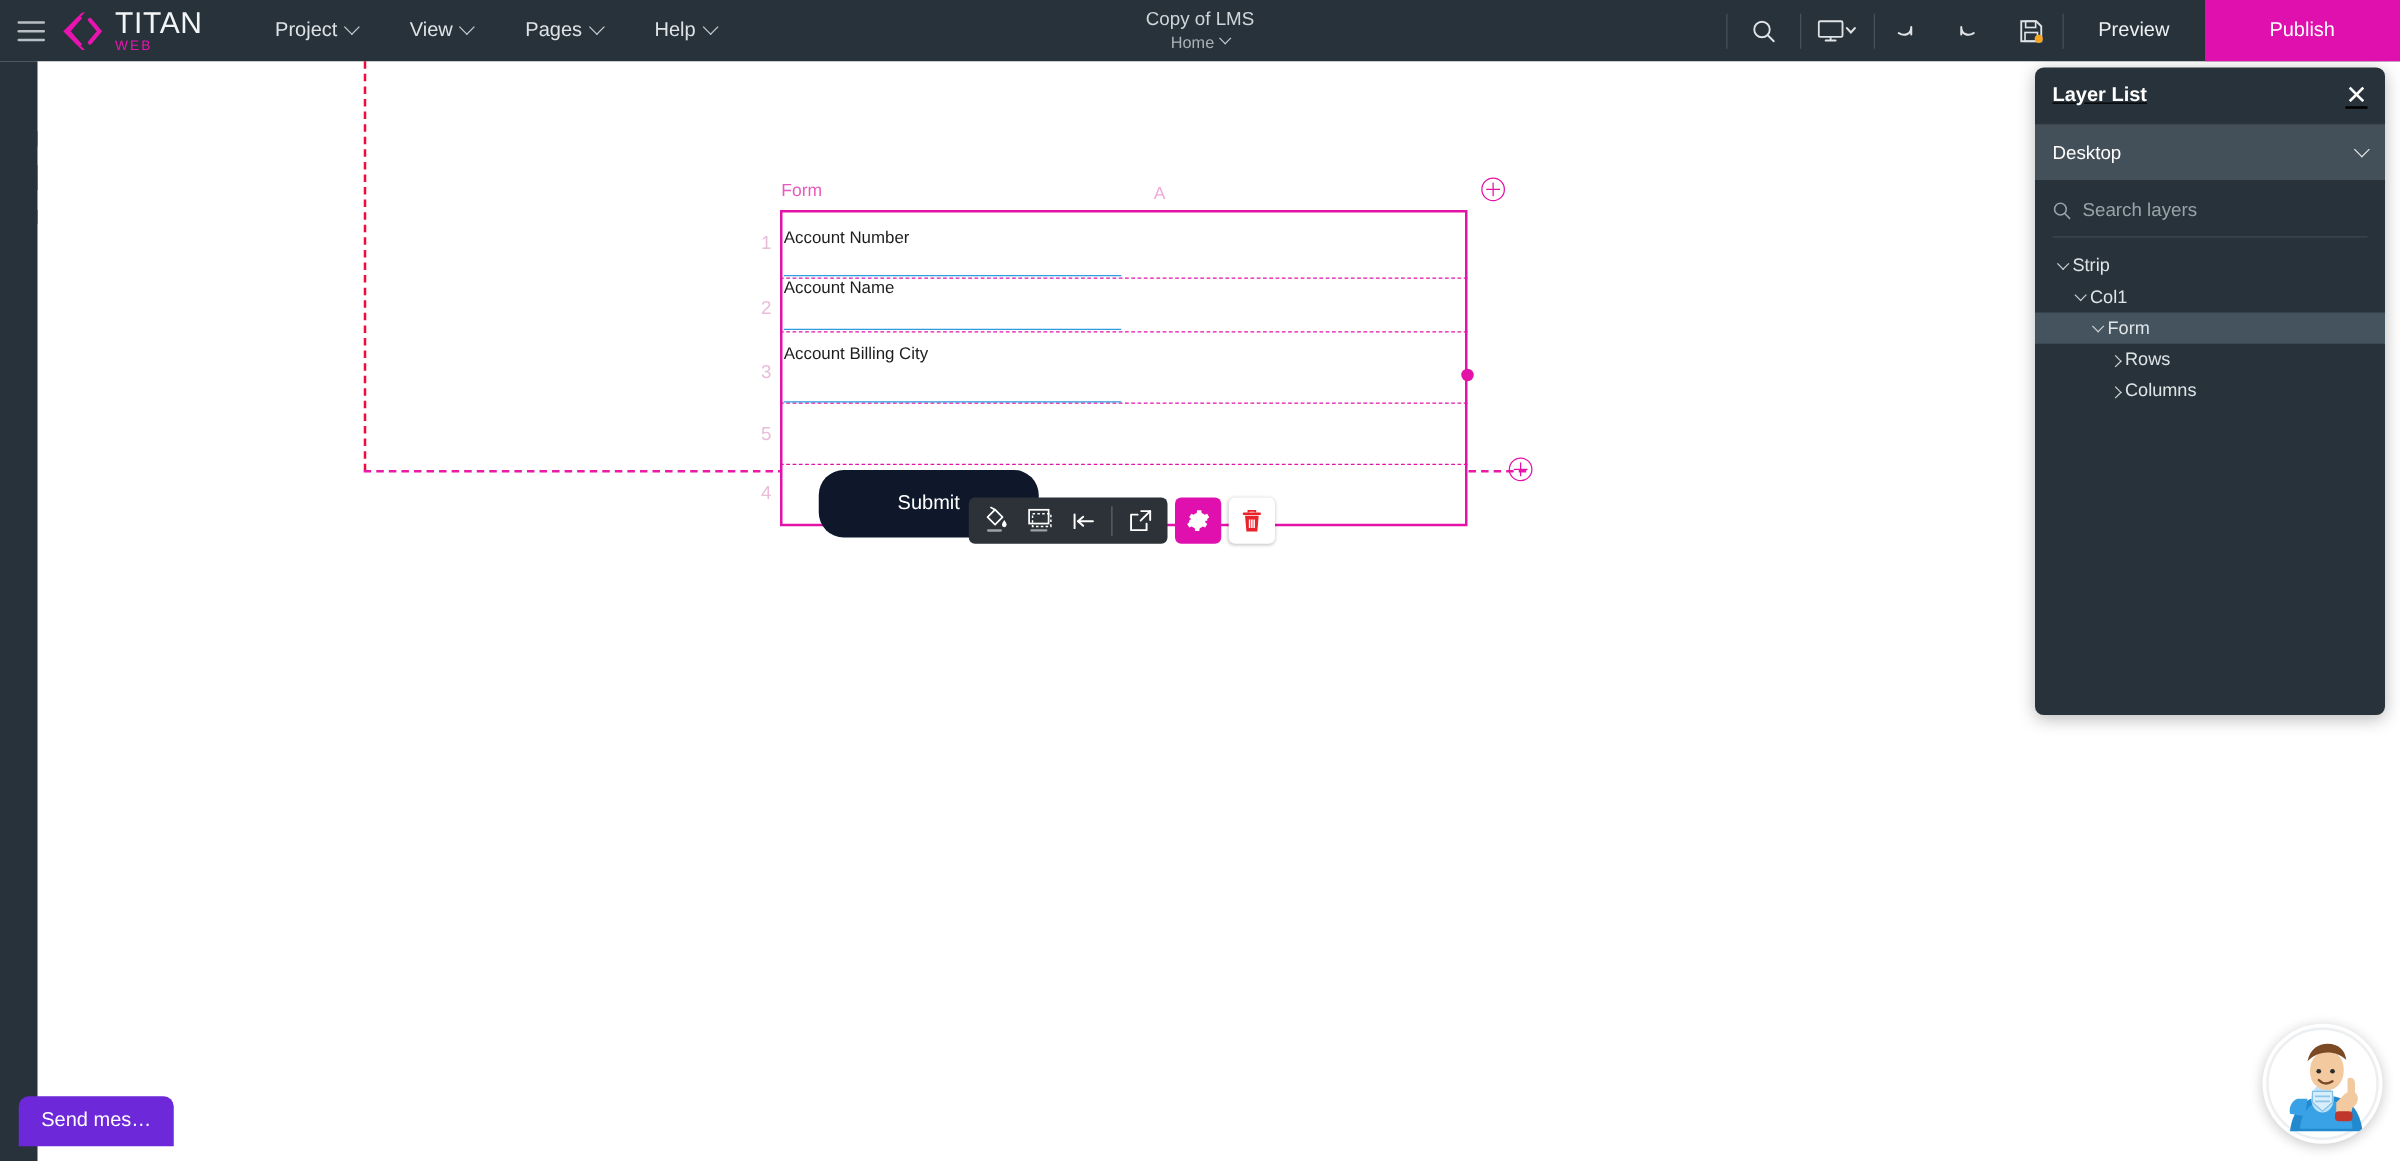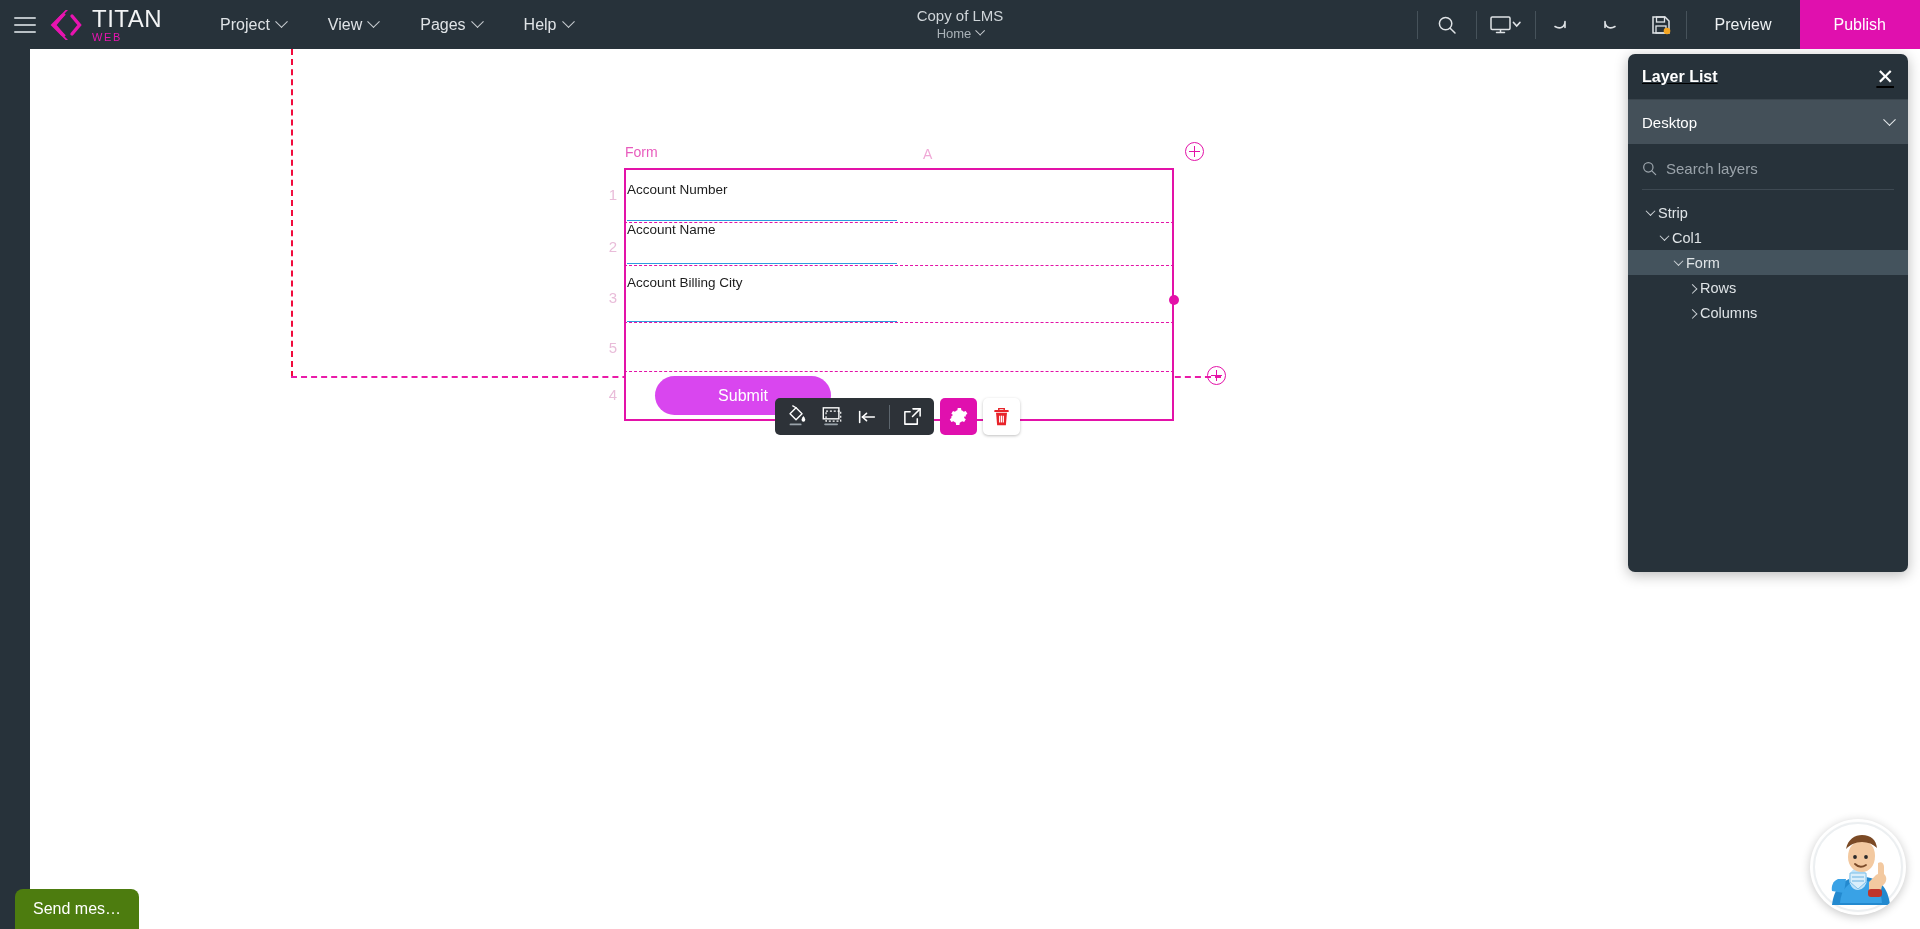--- a/index.html
+++ b/index.html
@@ -38,21 +38,21 @@
   .doc-page { font-size: 13px; color: #aab2b8; display: flex; align-items: center; justify-content: center; gap: 5px; cursor: pointer; }
   .doc-page .caret { width: 7px; height: 7px; border-width: 1.4px; }
 
   .rightgroup { margin-left: auto; display: flex; align-items: center; height: 49px; }
   .sep { width: 1px; height: 28px; background: #46525a; margin: 0 0px; }
   .ibtn { width: 58px; height: 49px; display: flex; align-items: center; justify-content: center; cursor: pointer; }
   .ibtn.narrow { width: 50px; }
   .preview-btn { font-size: 16px; color: #eef1f3; padding: 0 28px; height: 49px;
     display: flex; align-items: center; cursor: pointer; }
   .publish-btn { background: #e010ae; color: #fff; font-size: 16px; height: 49px;
-    display: flex; align-items: center; padding: 0 34px; cursor: pointer; }
+    display: flex; align-items: center; padding: 0 52px; cursor: pointer; }
 
   
   #leftrail { position: absolute; left: 0; top: 49px; width: 30px; height: 880px;
      background: #27323a; z-index: 20; }
   .rail-btn { position: absolute; left: 11px; width: 38px; height: 38px; border-radius: 50%;
      display: flex; align-items: center; justify-content: center; cursor: pointer; }
   .rail-plus { top: 56px; background: #e010ae; }
   .rail-gear { top: 92px; background: #4a5b66; }
 
   
@@ -71,22 +71,22 @@
 
   .row-div { position: absolute; left: 594px; width: 550px; height: 0;
      border-top: 1.6px dashed #e312a8; }
 
   .rownum { position: absolute; width: 20px; text-align: center; font-size: 15px; color: #e9bcd9; }
 
   .field { position: absolute; }
   .field-label { font-size: 13.5px; color: #1d1d1d; line-height: 1.2; }
   .field-underline { position: absolute; width: 270px; height: 0; border-top: 1.6px solid #2e9bdf; }
 
-  .submit-btn { position: absolute; left: 625px; top: 327px; width: 176px; height: 39px;
-     background: #d946ef; border-radius: 20px; color: #fff; font-size: 16px;
+  .submit-btn { position: absolute; left: 625px; top: 327px; width: 176px; height: 54px;
+     background: #0f172a; border-radius: 20px; color: #fff; font-size: 16px;
      display: flex; align-items: center; justify-content: center; cursor: pointer; }
 
   .plus-circle { position: absolute; width: 19px; height: 19px; border-radius: 50%;
      border: 1.8px solid #e312a8; display: flex; align-items: center; justify-content: center; cursor: pointer; }
   .plus-circle::before, .plus-circle::after { content: ""; position: absolute; background: #e312a8; }
   .plus-circle::before { width: 11px; height: 1.8px; }
   .plus-circle::after { width: 1.8px; height: 11px; }
 
   .handle-dot { position: absolute; width: 10px; height: 10px; border-radius: 50%;
      background: #e312a8; cursor: pointer; }
@@ -117,21 +117,21 @@
      border-bottom: 1px solid #3e4952; }
   .ll-search-input { font-size: 15px; color: #9aa3aa; }
   .tree-row { height: 25px; display: flex; align-items: center; font-size: 14.5px; color: #dfe4e7; cursor: pointer; }
   .tree-row.selected { background: #44535d; }
   .tw { width: 16px; display: flex; align-items: center; justify-content: center; }
   .chev { width: 7px; height: 7px; border-right: 1.5px solid #cdd3d7; border-bottom: 1.5px solid #cdd3d7; }
   .chev.down { transform: rotate(45deg) translate(-1px,-1px); }
   .chev.right { transform: rotate(-45deg) translate(-1px,1px); }
 
   
-  #chattab { position: absolute; left: 15px; bottom: 0px; background: #4d7c0f;
+  #chattab { position: absolute; left: 15px; bottom: 12px; background: #6d28d9;
      border-radius: 8px 8px 0 0; padding: 11px 18px; color: #fff; font-size: 16px;
      z-index: 45; cursor: pointer; margin-top: 16px; }
   #mascot { position: absolute; right: 14px; bottom: 14px; width: 96px; height: 96px;
      border-radius: 50%; background: #fff; box-shadow: 0 2px 10px rgba(0,0,0,.22);
      overflow: hidden; z-index: 45; cursor: pointer; }
 </style>
 </head>
 <body>
 
 <div id="topbar">

